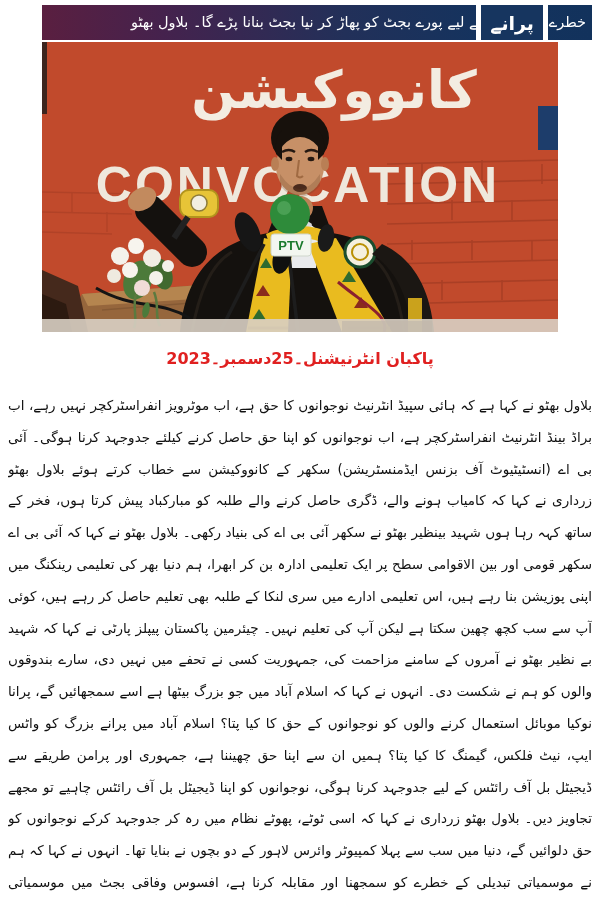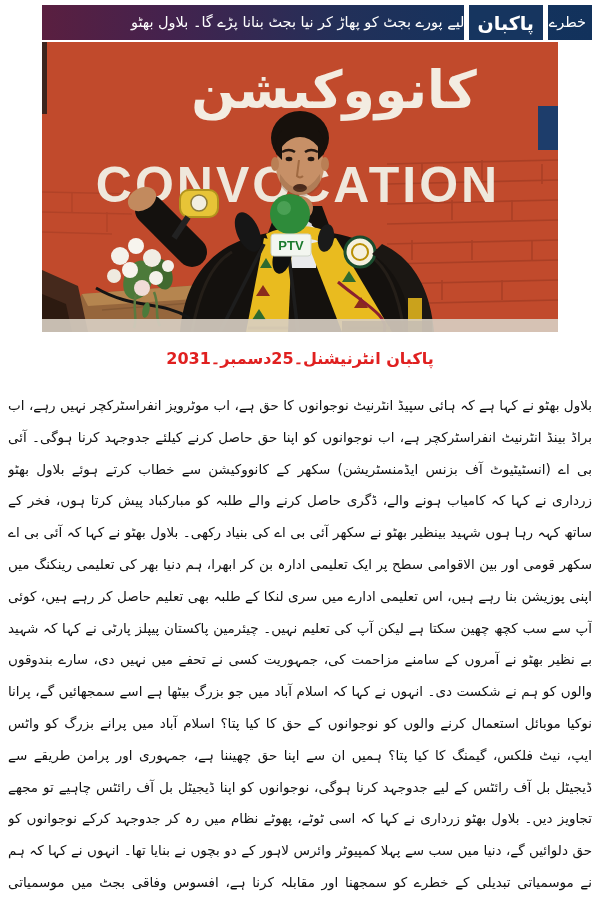--- a/index.html
+++ b/index.html
@@ -39,21 +39,21 @@
   }
 </style>
 </head>
 <body>
 
 <div class="page">
 
   <div class="header-bar">
     <div class="ticker">خطرے سے نمٹنے کے لیے پورے بجٹ کو پھاڑ کر نیا بجٹ بنانا پڑے گا۔ بلاول بھٹو</div>
     <div class="brand-box">
-      <span>پاکبان</span>
+      <span>پرانے</span>
     </div>
   </div>
 
   <div class="photo-frame">
     <svg width="516" height="290" viewBox="0 0 516 290" xmlns="http://www.w3.org/2000/svg">
 
       <rect x="0" y="0" width="516" height="290" fill="#c14a2c"></rect>
 
       <g stroke="#9e3a22" stroke-width="1.6" opacity="0.65">
         <line x1="345" y1="122" x2="516" y2="118"></line>
@@ -184,17 +184,17 @@
         <path d="M 94 252 C 90 266 96 276 92 286" stroke="#5b7a3f" stroke-width="2.5" fill="none"></path>
         <path d="M 112 250 C 118 264 112 274 118 284" stroke="#5b7a3f" stroke-width="2.5" fill="none"></path>
         <ellipse cx="104" cy="268" rx="3.5" ry="8" fill="#4c7a3a" transform="rotate(12 104 268)"></ellipse>
       </g>
 
       <rect x="0" y="277" width="516" height="13" fill="#d8cfc3" opacity="0.9"></rect>
       <rect x="300" y="279" width="90" height="11" fill="#c2b8ab" opacity="0.7"></rect>
     </svg>
   </div>
 
-  <div class="caption">پاکبان انٹرنیشنل۔25دسمبر۔2031</div>
+  <div class="caption">پاکبان انٹرنیشنل۔25دسمبر۔2023</div>
 
   <div class="article">بلاول بھٹو نے کہا ہے کہ ہائی سپیڈ انٹرنیٹ نوجوانوں کا حق ہے، اب موٹرویز انفراسٹرکچر نہیں رہے، اب براڈ بینڈ انٹرنیٹ انفراسٹرکچر ہے، اب نوجوانوں کو اپنا حق حاصل کرنے کیلئے جدوجہد کرنا ہوگی۔ آئی بی اے (انسٹیٹیوٹ آف بزنس ایڈمنسٹریشن) سکھر کے کانووکیشن سے خطاب کرتے ہوئے بلاول بھٹو زرداری نے کہا کہ کامیاب ہونے والے، ڈگری حاصل کرنے والے طلبہ کو مبارکباد پیش کرتا ہوں، فخر کے ساتھ کہہ رہا ہوں شہید بینظیر بھٹو نے سکھر آئی بی اے کی بنیاد رکھی۔ بلاول بھٹو نے کہا کہ آئی بی اے سکھر قومی اور بین الاقوامی سطح پر ایک تعلیمی ادارہ بن کر ابھرا، ہم دنیا بھر کی تعلیمی رینکنگ میں اپنی پوزیشن بنا رہے ہیں، اس تعلیمی ادارے میں سری لنکا کے طلبہ بھی تعلیم حاصل کر رہے ہیں، کوئی آپ سے سب کچھ چھین سکتا ہے لیکن آپ کی تعلیم نہیں۔ چیئرمین پاکستان پیپلز پارٹی نے کہا کہ شہید بے نظیر بھٹو نے آمروں کے سامنے مزاحمت کی، جمہوریت کسی نے تحفے میں نہیں دی، سارے بندوقوں والوں کو ہم نے شکست دی۔ انہوں نے کہا کہ اسلام آباد میں جو بزرگ بیٹھا ہے اسے سمجھائیں گے، پرانا نوکیا موبائل استعمال کرنے والوں کو نوجوانوں کے حق کا کیا پتا؟ اسلام آباد میں پرانے بزرگ کو واٹس ایپ، نیٹ فلکس، گیمنگ کا کیا پتا؟ ہمیں ان سے اپنا حق چھیننا ہے، جمہوری اور پرامن طریقے سے ڈیجیٹل بل آف رائٹس کے لیے جدوجہد کرنا ہوگی، نوجوانوں کو اپنا ڈیجیٹل بل آف رائٹس چاہیے تو مجھے تجاویز دیں۔ بلاول بھٹو زرداری نے کہا کہ اسی ٹوٹے، پھوٹے نظام میں رہ کر جدوجہد کرکے نوجوانوں کو حق دلوائیں گے، دنیا میں سب سے پہلا کمپیوٹر وائرس لاہور کے دو بچوں نے بنایا تھا۔ انہوں نے کہا کہ ہم نے موسمیاتی تبدیلی کے خطرے کو سمجھنا اور مقابلہ کرنا ہے، افسوس وفاقی بجٹ میں موسمیاتی تبدیلی کے خطرے سے نمٹنے کے لیے کوئی پلاننگ نہیں، 70 سال کے بابو بیٹھ کر بجٹ پاس کرواتے ہیں، دنیا میں 10 ممالک ماحولیاتی تبدیلی کے خطرے میں ہیں، ان میں پاکستان بھی شامل ہے، ہم ان ممالک میں شامل ہیں جو ڈوب جائیں گے۔ چیئرمین پیپلز پارٹی نے کہا کہ خطرے سے نمٹنے کے لیے پورے بجٹ کو پھاڑ کر نیا بجٹ بنانا پڑے گا، 70 سال کے بابو بیٹھ کر بجٹ بناتے ہیں، ان سے بھی زیادہ بزرگ سیاست دان شور مچا کر بجٹ منظور کراتے ہیں، ترقی یافتہ ممالک نے اپنی انڈسٹری چلانے کے لیے دنیا کا ماحول خراب کیا۔</div>
 
 </div>
 
 </body></html>

